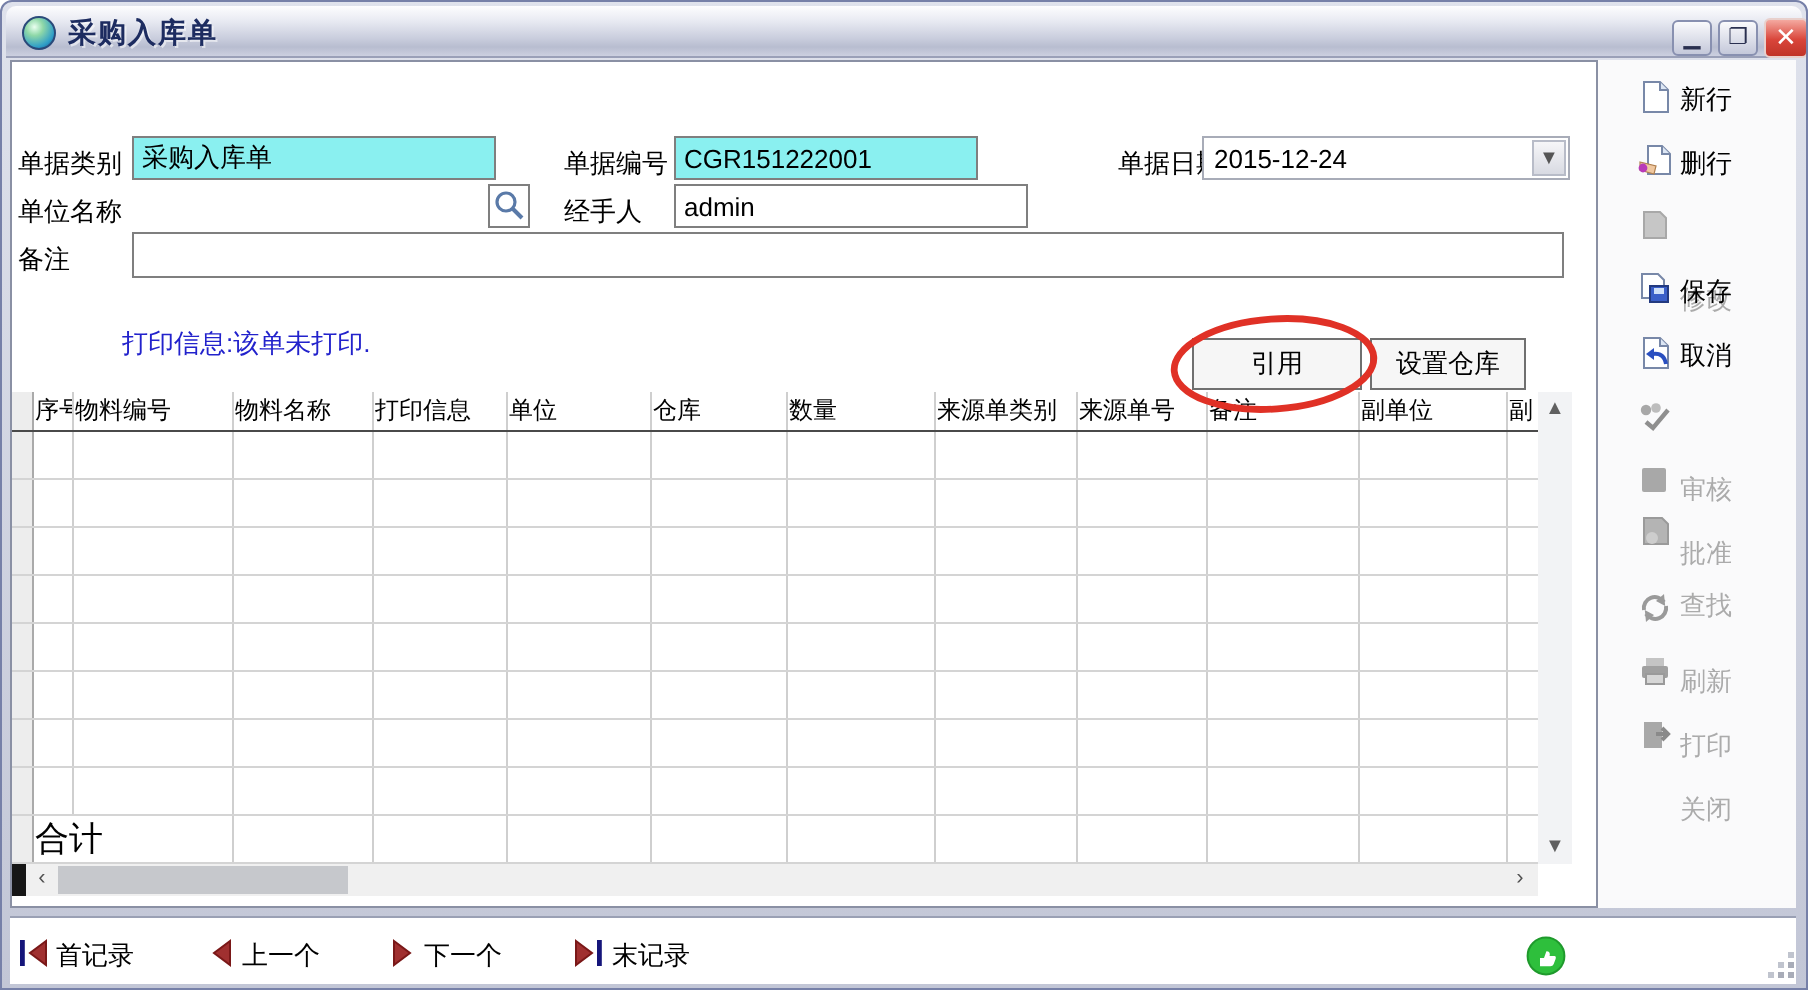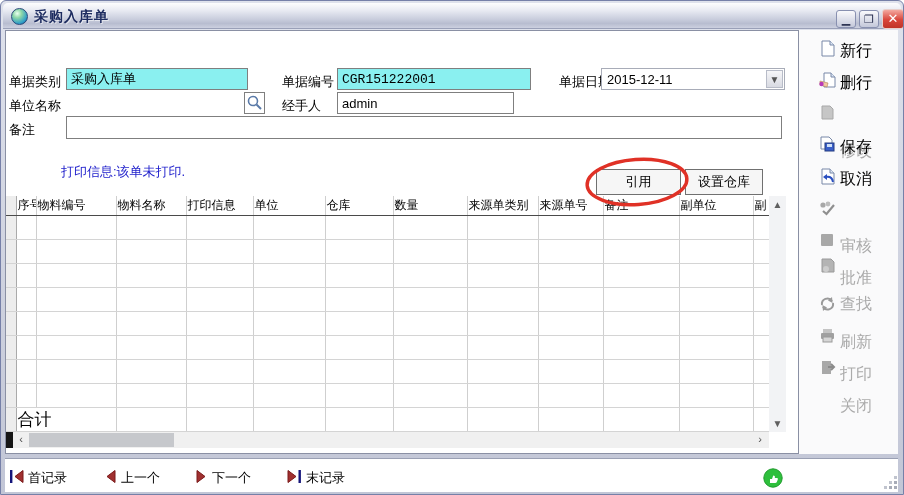--- a/index.html
+++ b/index.html
@@ -70,21 +70,21 @@
   .hscroll .cap { position:absolute; left:0; top:0; width:7px; height:16px; background:#161616; }
   .hscroll .arr { position:absolute; top:0; width:14px; height:16px; color:#505050; font-size:11px;
     text-align:center; line-height:15px; }
   .hscroll .arr.left { left:8px; }
   .hscroll .arr.right { right:2px; }
   .hscroll .thumb { position:absolute; left:23px; top:1px; width:145px; height:14px; background:#c6c8cc; }
 
   
   .side-item { position:absolute; left:818px; width:76px; height:20px; cursor:default; }
   .side-item .ic { position:absolute; left:0; top:1px; width:17px; height:17px; }
-  .side-item .tx { position:absolute; left:21px; top:2px; font-size:16px; color:#000; white-space:nowrap; }
+  .side-item .tx { position:absolute; left:21px; top:2px; font-size:13px; color:#000; white-space:nowrap; }
   .side-item.disabled .tx { color:#ababab;margin-top:36px; }
 
   
   .nav-item { position:absolute; top:466px; height:20px; }
   .nav-item .ic { position:absolute; left:0; top:2px; }
   .nav-item .tx { position:absolute; top:2px; font-size:13px; color:#000; white-space:nowrap; }
   .ok-badge { position:absolute; left:762px; top:467px; width:20px; height:20px; }
   .grip { position:absolute; left:882px; top:474px; width:16px; height:16px; }
 </style>
 </head>
@@ -100,24 +100,24 @@
     <div class="winbtn close">✕</div>
   </div>
 
   <div class="main-panel"></div>
   <div class="side-panel"></div>
   <div class="bottom-bar"></div>
 
   <div class="lbl" style="left:8px;top:72px">单据类别</div>
   <input class="fld cyan" style="left: 65px; top: 67px; width: 182px;" value="采购入库单">
   <div class="lbl" style="left:281px;top:72px">单据编号</div>
-  <input class="fld cyan" style="left: 336px; top: 67px; width: 194px; font-family: Liberation Mono, monospace;" value="CGR151222001">
+  <input class="fld cyan" style="left: 336px; top: 67px; width: 152px;" value="CGR151222001">
   <div class="lbl" style="left:558px;top:72px">单据日期</div>
   <div class="combo" style="left:600px;top:67px;width:184px">
-    <span class="val">2015-12-11</span>
+    <span class="val">2015-12-24</span>
     <span class="drop">▼</span>
   </div>
 
   <div class="lbl" style="left:8px;top:96px">单位名称</div>
   <div class="sbtn" style="left:243px;top:91px">
     <svg width="19" height="20" viewBox="0 0 19 20">
       <circle cx="8" cy="8" r="4.5" fill="none" stroke="#5a7aa8" stroke-width="1.6"></circle>
       <line x1="11.5" y1="11.5" x2="16" y2="16" stroke="#5a7aa8" stroke-width="2"></line>
     </svg>
   </div>

